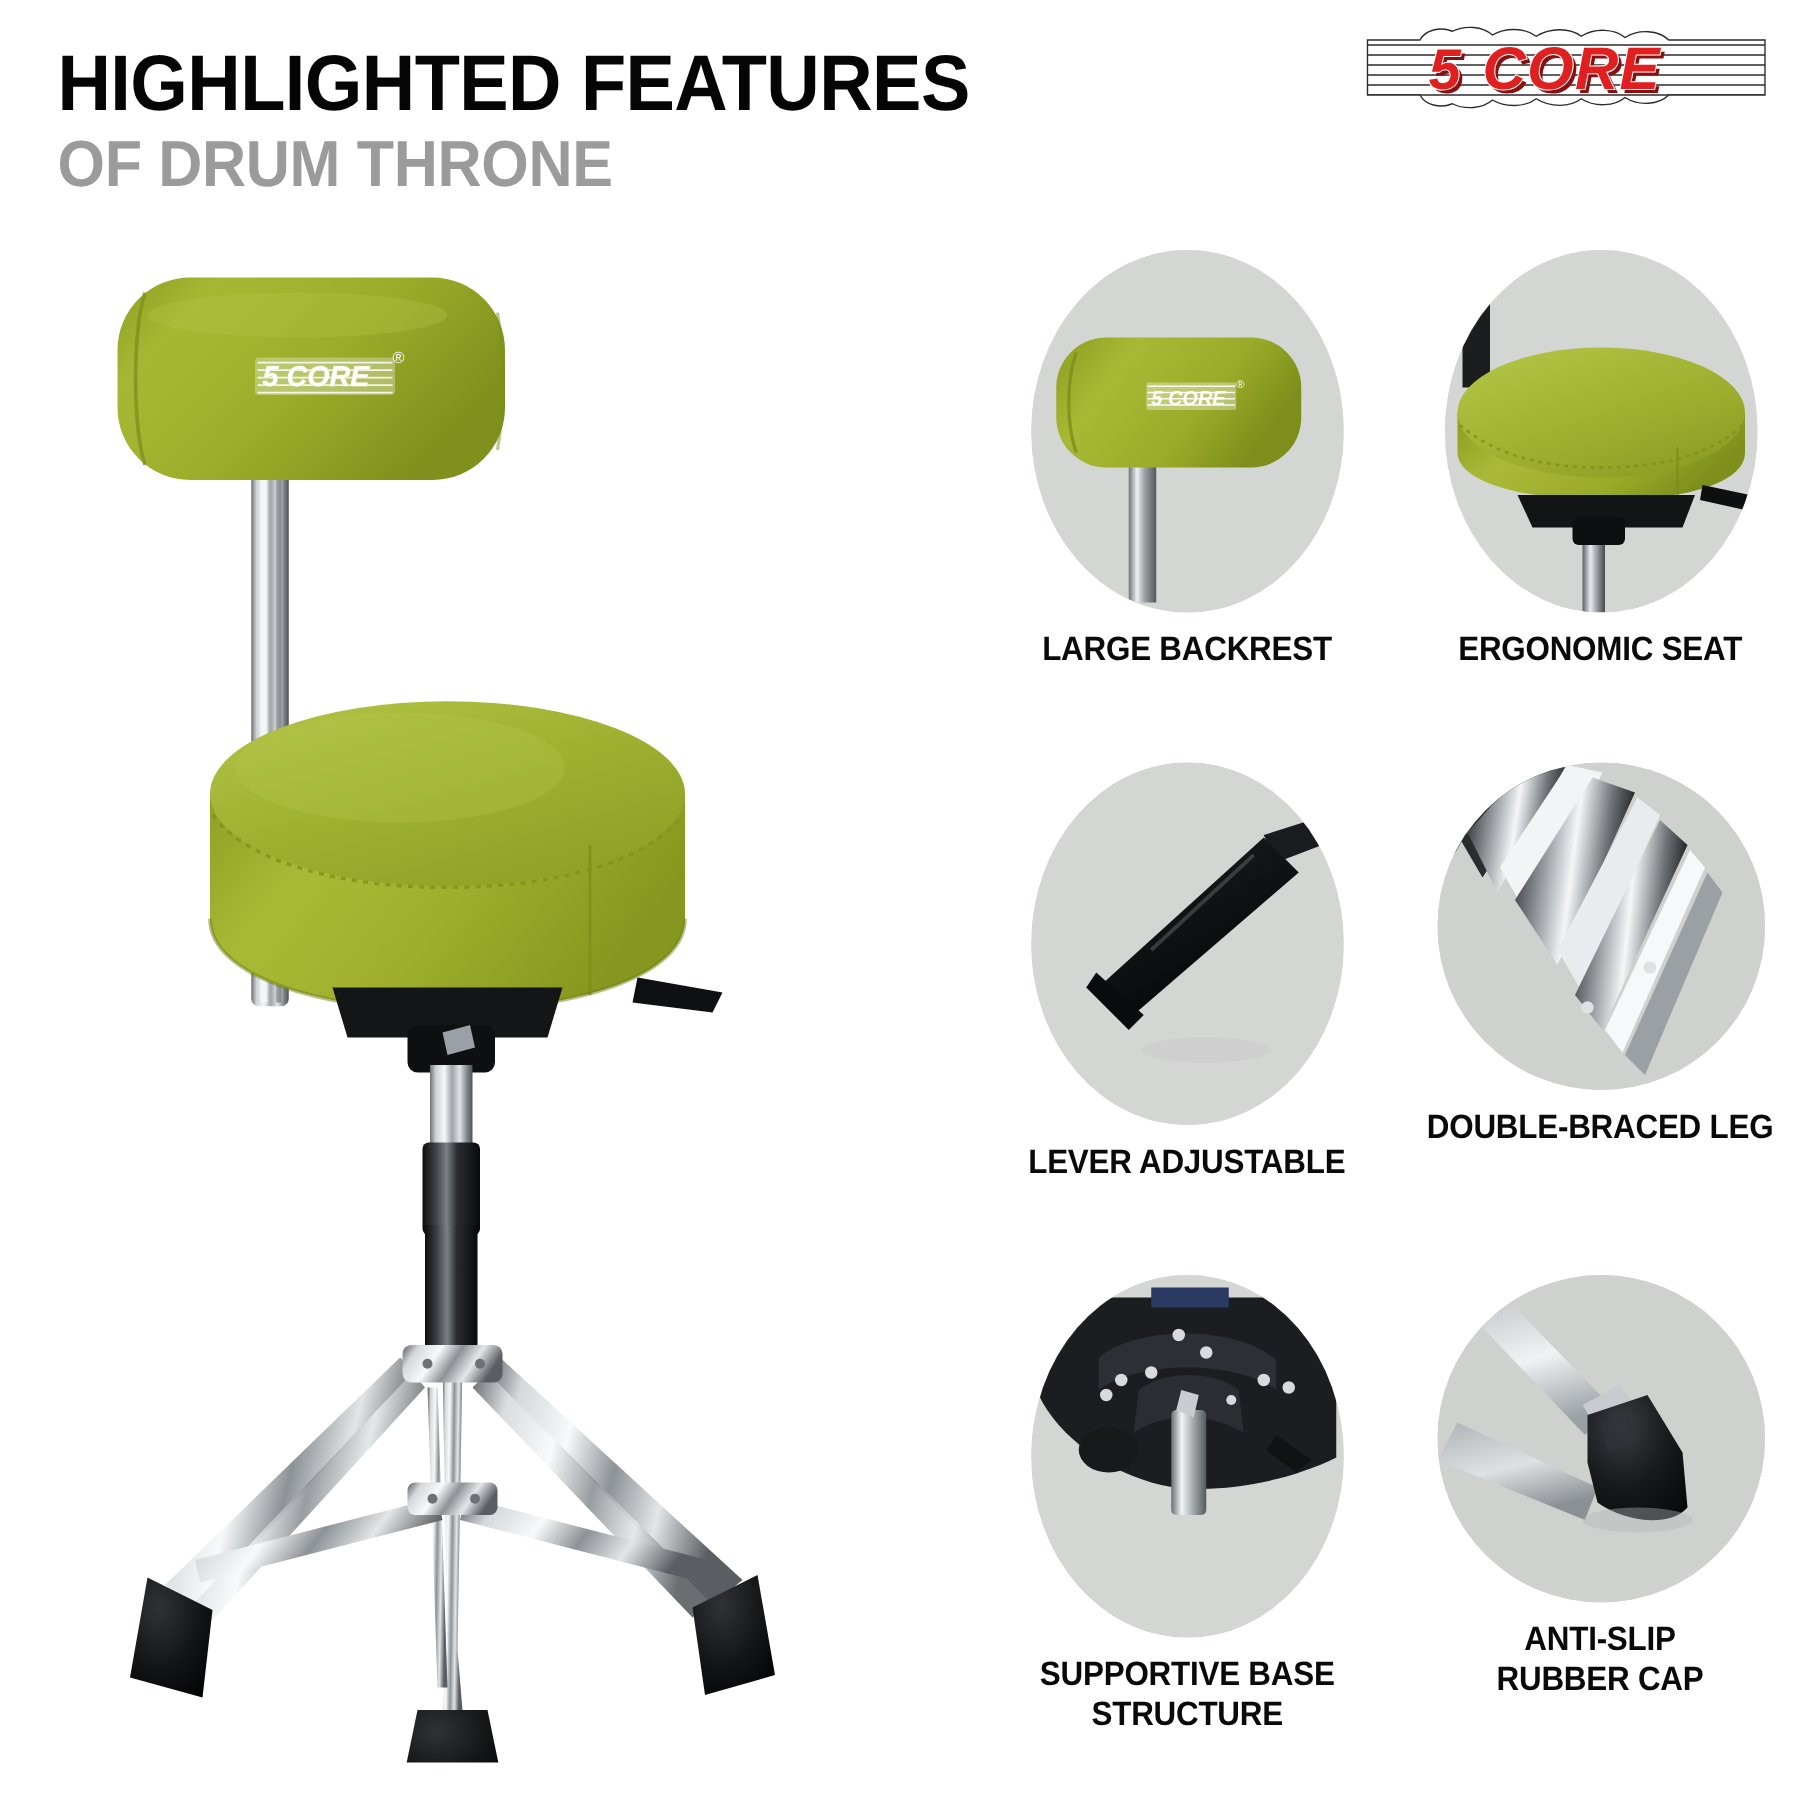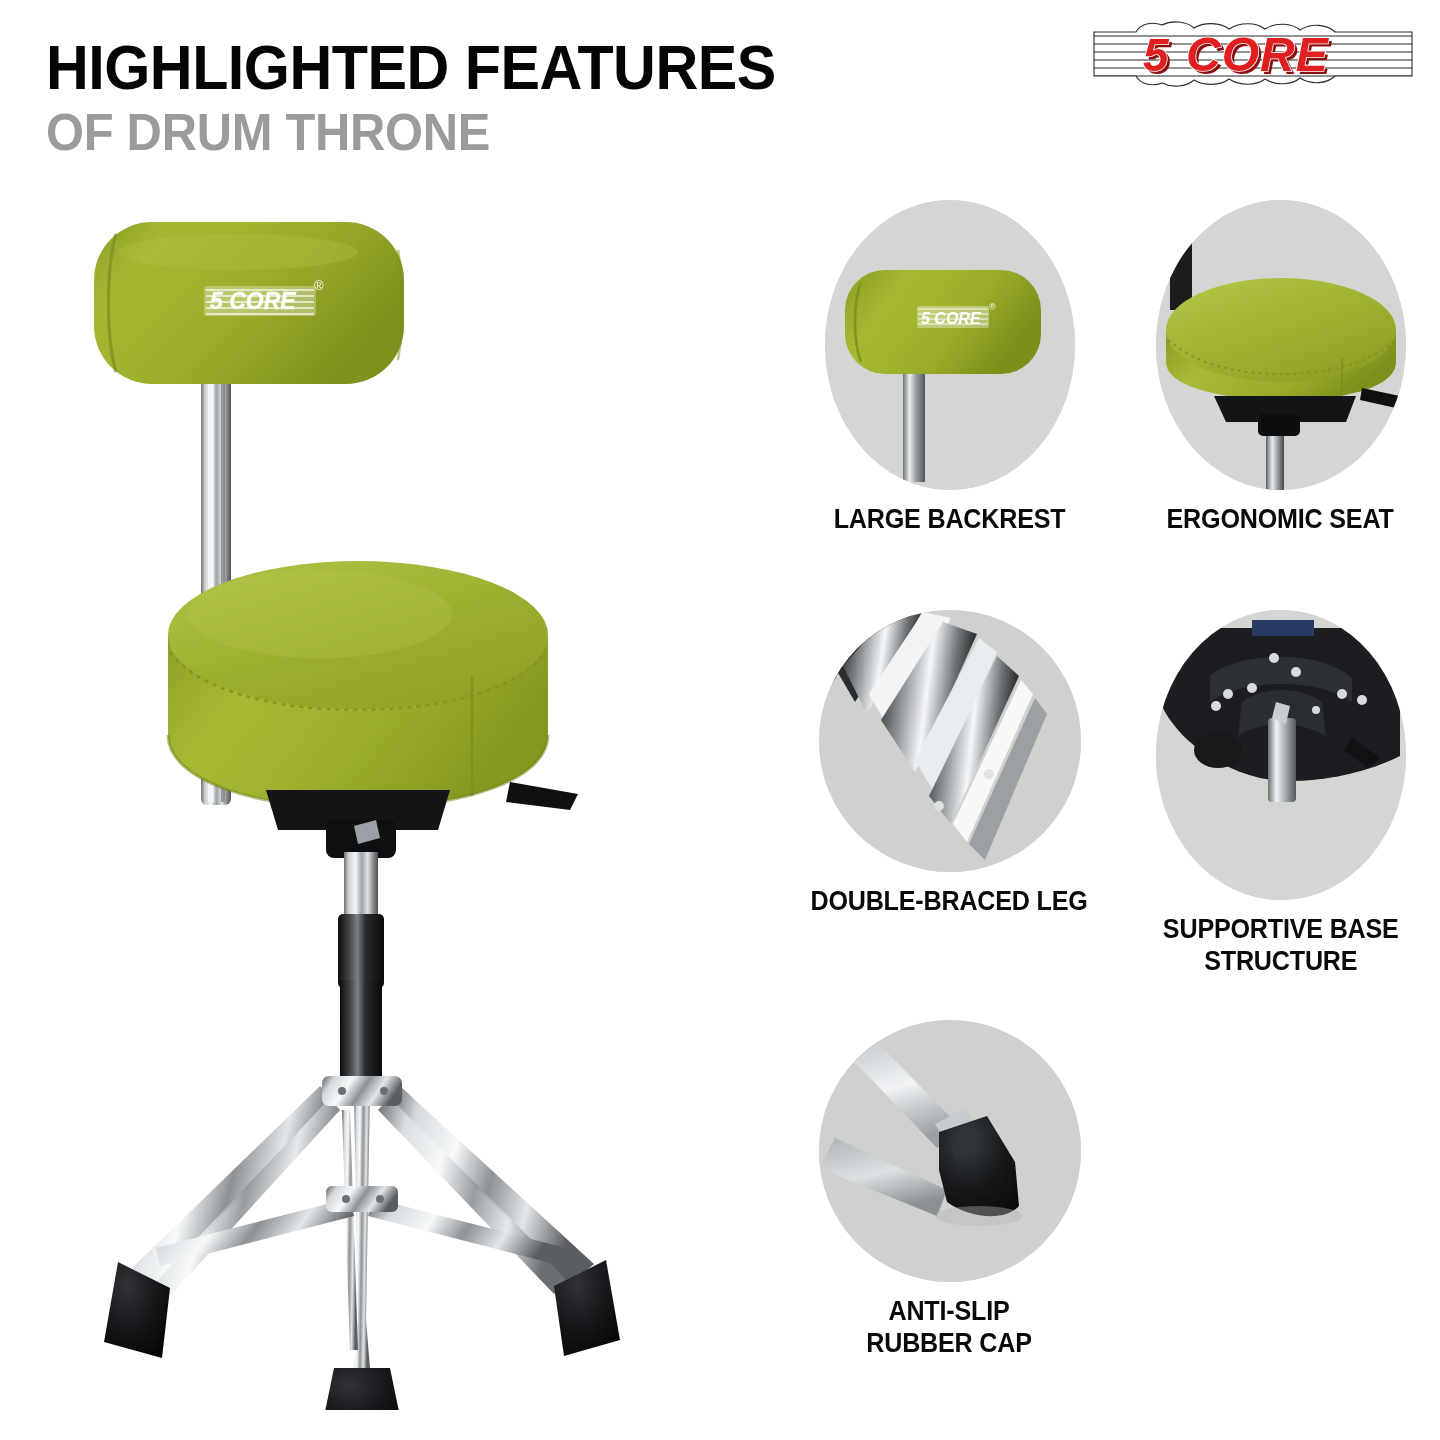--- a/index.html
+++ b/index.html
@@ -385,20 +385,40 @@
           <path d="M12,140 C40,164 78,174 125,174 C172,174 214,164 238,140" fill="none" stroke="#7e8f1c" stroke-width="2" stroke-dasharray="3 4" opacity="0.8"></path>
           <path d="M186,158 L186,198" fill="none" stroke="#7b8c19" stroke-width="2" opacity="0.7"></path>
           <path d="M58,196 L200,196 L190,222 L70,222 Z" fill="#121416"></path>
           <rect x="102" y="214" width="42" height="22" rx="5" fill="#0c0e10"></rect>
           <path d="M206,188 L244,196 L240,208 L204,200 Z" fill="#0d0f11"></path>
         </svg>
       </div>
       <div class="feature-label">ERGONOMIC SEAT</div>
     </div>
 
+    <div class="feature">
+      <div class="feature-media">
+        <svg viewBox="0 0 250 290" xmlns="http://www.w3.org/2000/svg">
+          <defs>
+            <linearGradient id="flev" x1="0" y1="0" x2="0.6" y2="1">
+              <stop offset="0%" stop-color="#3b3e42"></stop>
+              <stop offset="35%" stop-color="#141618"></stop>
+              <stop offset="100%" stop-color="#050606"></stop>
+            </linearGradient>
+          </defs>
+          <rect width="250" height="290" fill="#d4d6d4"></rect>
+          <path d="M186,58 L230,44 L238,64 L196,80 Z" fill="#1a1c1f"></path>
+          <path d="M58,176 L186,60 L214,88 L84,200 Z" fill="url(#flev)"></path>
+          <path d="M52,168 L90,202 L78,214 L44,180 Z" fill="#0a0b0c"></path>
+          <path d="M96,150 L178,74" fill="none" stroke="#55585c" stroke-width="3" opacity="0.6"></path>
+          <ellipse cx="140" cy="230" rx="52" ry="10" fill="#c2c4c2" opacity="0.35"></ellipse>
+        </svg>
+      </div>
+      <div class="feature-label">LEVER ADJUSTABLE</div>
+    </div>
 
     <div class="feature">
       <div class="feature-media round">
         <svg viewBox="0 0 262 262" xmlns="http://www.w3.org/2000/svg">
           <defs>
             <linearGradient id="dbl1" x1="0" y1="0" x2="1" y2="0.2">
               <stop offset="0%" stop-color="#1a1c1e"></stop>
               <stop offset="30%" stop-color="#8d9297"></stop>
               <stop offset="55%" stop-color="#f4f6f8"></stop>
               <stop offset="80%" stop-color="#6e7377"></stop>

